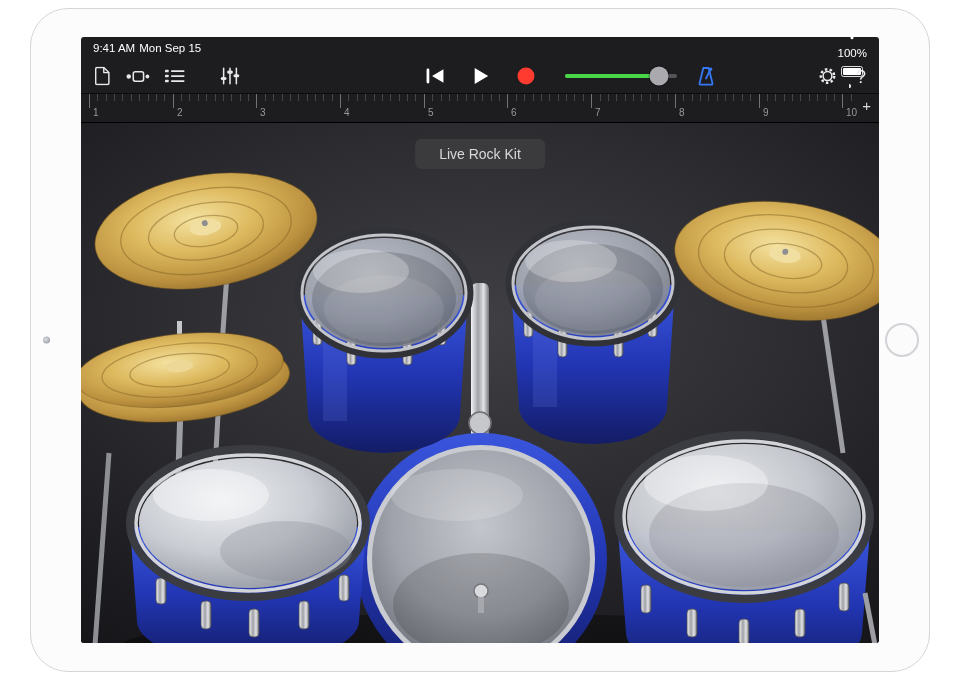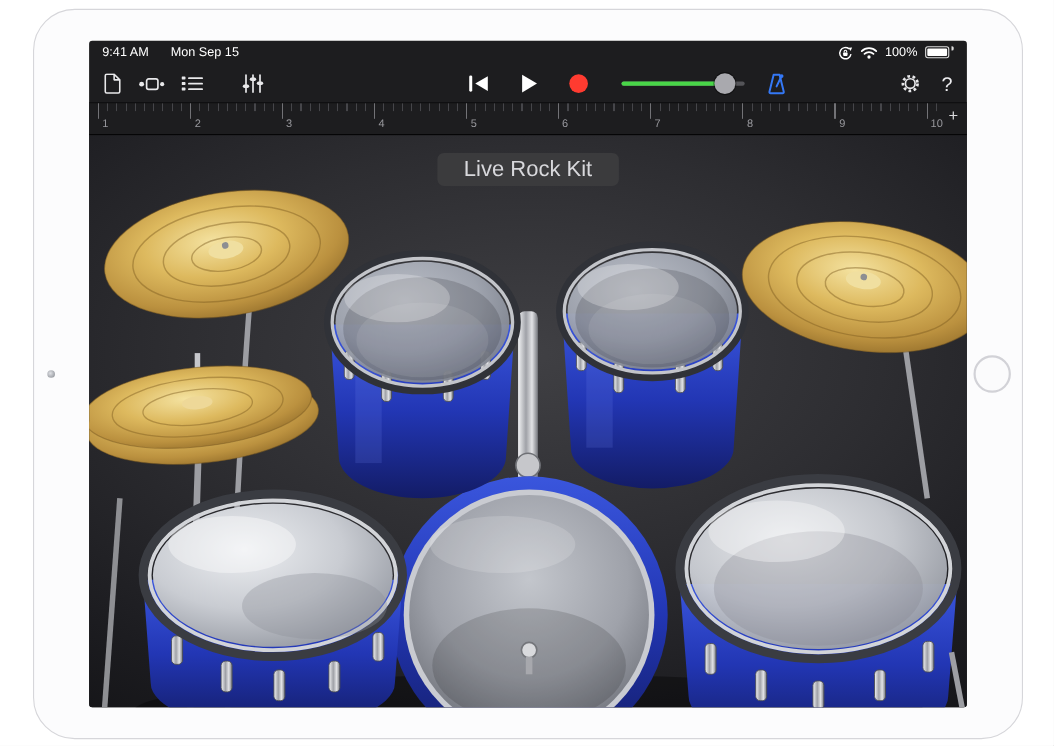--- a/index.html
+++ b/index.html
@@ -12,22 +12,22 @@
           border-radius:50%;background:radial-gradient(circle at 40% 40%, #dfe1e5 0%, #9fa2a8 70%);}
   .home-btn{position:absolute;right:10px;top:50%;transform:translateY(-50%);width:30px;height:30px;
             border-radius:50%;border:2px solid #d2d2d7;background:#fbfbfc;}
 
   
   .screen{position:absolute;left:50px;top:28px;width:798px;height:606px;border-radius:3px;
           overflow:hidden;background:var(--toolbar-bg,#1d1d1f);color:#fff;}
 
   
   .status{height:22px;display:flex;align-items:center;padding:0 12px;font-size:11.5px;color:#fff;}
-  .st-left{display:flex;gap:20px;}
-  .st-right{margin-left:auto;display:flex;align-items:flex-start;gap:7px;}
+  .st-left{display:flex;gap:4px;}
+  .st-right{margin-left:auto;display:flex;align-items:center;gap:7px;flex-direction:column;}
   .bat{box-sizing:border-box;width:22px;height:11px;border:1px solid rgba(255,255,255,.85);
        border-radius:2.5px;padding:1px;display:inline-block;}
   .bat-fill{display:block;width:100%;height:100%;background:#fff;border-radius:1px;}
   .bat-nub{width:2px;height:4px;background:rgba(255,255,255,.85);border-radius:0 1.5px 1.5px 0;
            display:inline-block;margin-left:-5px;}
 
   
   .toolbar{position:relative;height:34px;border-bottom:1px solid #0b0b0c;}
   .tbtn{background:none;border:0;padding:0;margin:0;cursor:pointer;display:flex;align-items:center;}
   .tb-left{position:absolute;left:13px;top:50%;transform:translateY(-50%);display:flex;gap:15px;align-items:center;}
@@ -56,21 +56,21 @@
   .rnum{position:absolute;top:13px;font-size:10px;color:var(--ruler-text,#98989d);}
   .ruler-add{position:absolute;right:8px;top:4px;font-size:15px;color:#d9d9dc;background:none;border:0;
              padding:0;cursor:pointer;line-height:1;}
 
   
   .instrument{position:relative;height:522px;
     background:radial-gradient(ellipse 90% 80% at 50% 38%, #404044 0%, #2d2d31 45%, #1c1c20 80%, #141417 100%);}
   .drums{position:absolute;left:0;top:0;}
   .kit-btn{position:absolute;top:16px;left:50%;transform:translateX(-50%);height:30px;padding:0 24px;
            background:var(--kit-button-bg,#3a3a3c);color:var(--kit-button-text,#d8d8dc);
-           border:0;border-radius:6px;font-size:20px;font-family:"Liberation Sans",sans-serif;cursor:pointer;}
+           border:0;border-radius:6px;font-size:14px;font-family:"Liberation Sans",sans-serif;cursor:pointer;}
 </style>
 </head>
 <body>
 
 <div class="stage">
   <div class="ipad">
     <div class="camera"></div>
     <div class="home-btn"></div>
 
     <div class="screen">

